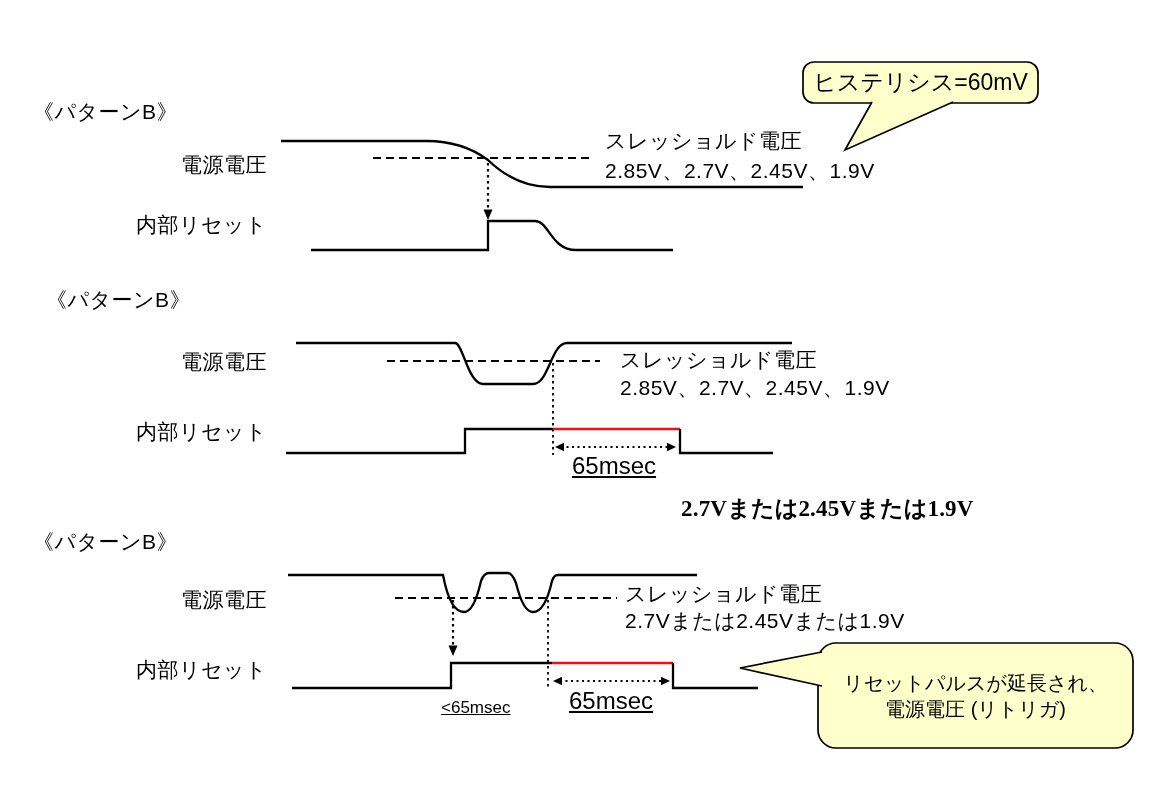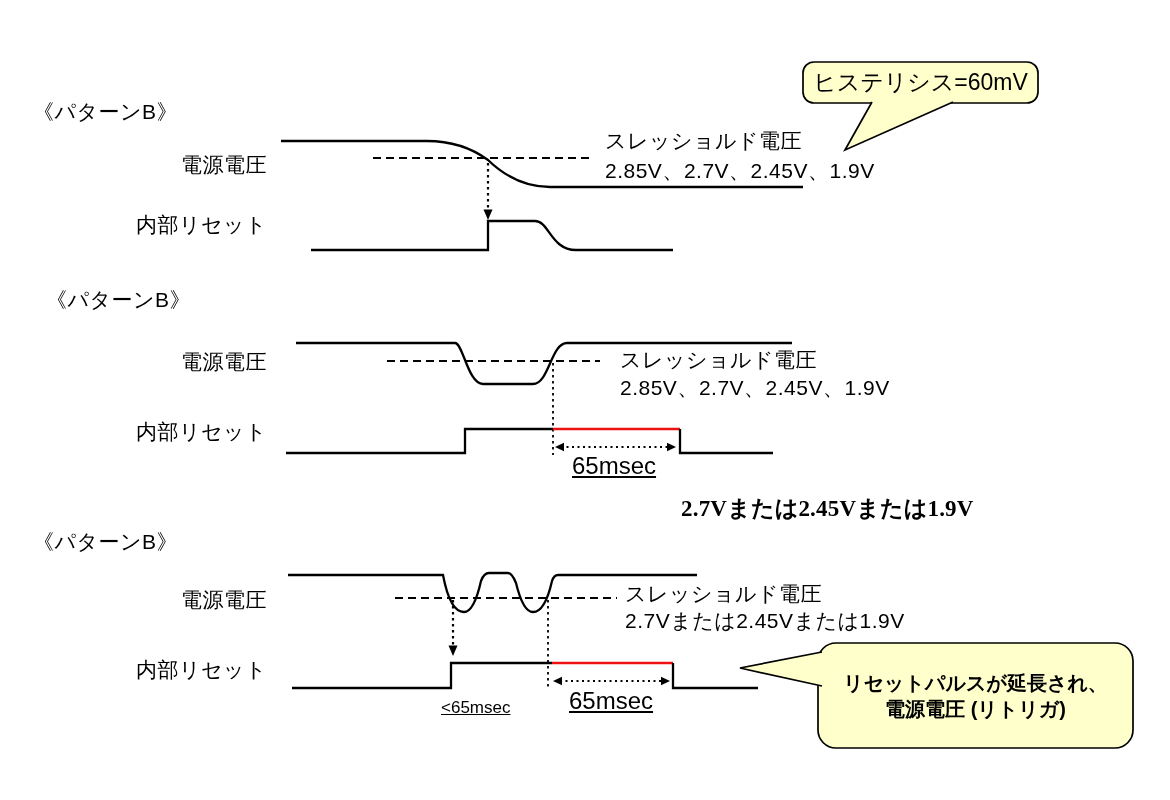--- a/index.html
+++ b/index.html
@@ -12,21 +12,21 @@
   .t.right{text-align:left;}
   .msec{position:absolute;font-size:24px;line-height:26px;white-space:nowrap;text-decoration:underline;}
   .serif-note{
     position:absolute;font-family:"Liberation Serif","DejaVu Serif",serif;
     font-weight:bold;font-size:23px;white-space:nowrap;letter-spacing:0.2px;
   }
   .callout-text{
     position:absolute;display:flex;align-items:center;justify-content:center;
     text-align:center;white-space:nowrap;
   }
-  .callout-text.multi{flex-direction:column;font-weight:bold;}
+  .callout-text.multi{flex-direction:column;}
   .hys-text{font-size:23px;}
   .ret-text{font-size:20px;line-height:26px;}
 </style>
 </head>
 <body>
 
 <div class="stage">
 
   <svg width="1170" height="800" viewBox="0 0 1170 800">
 

